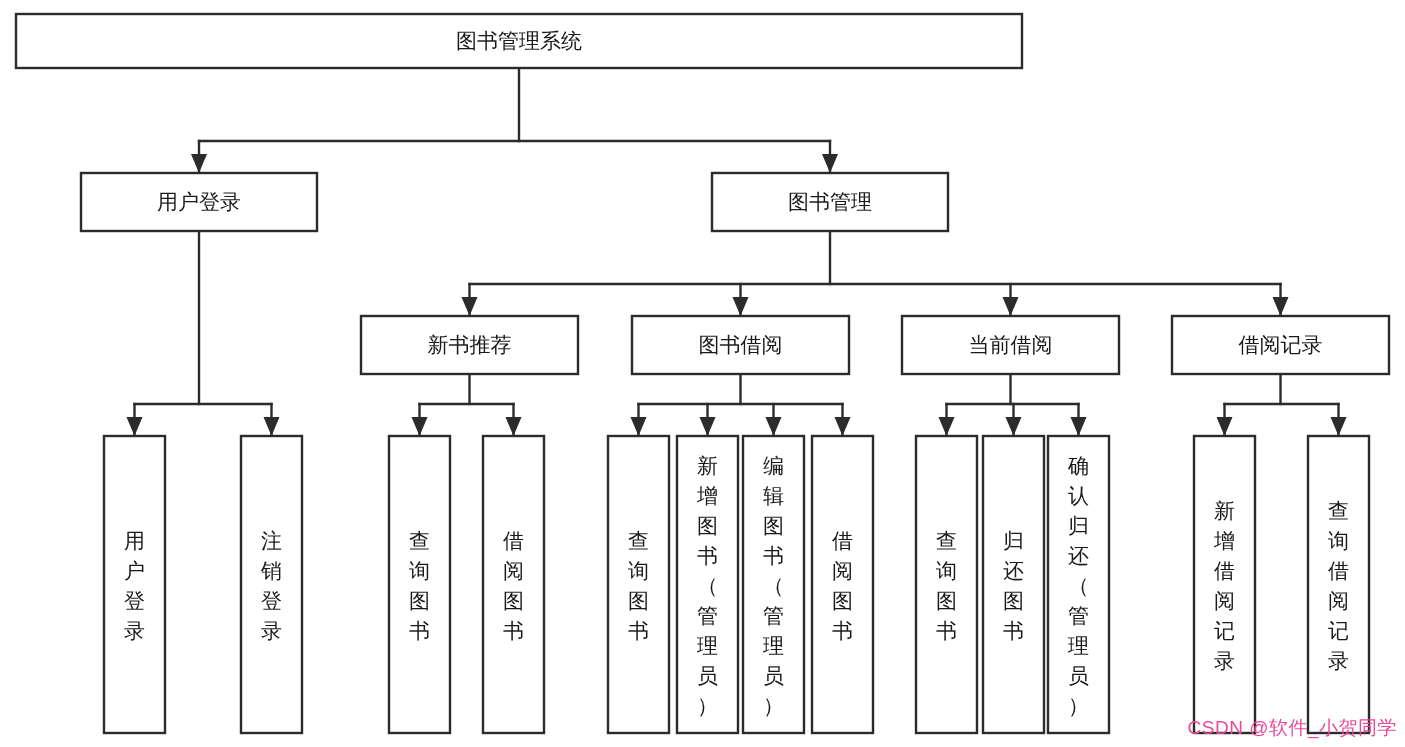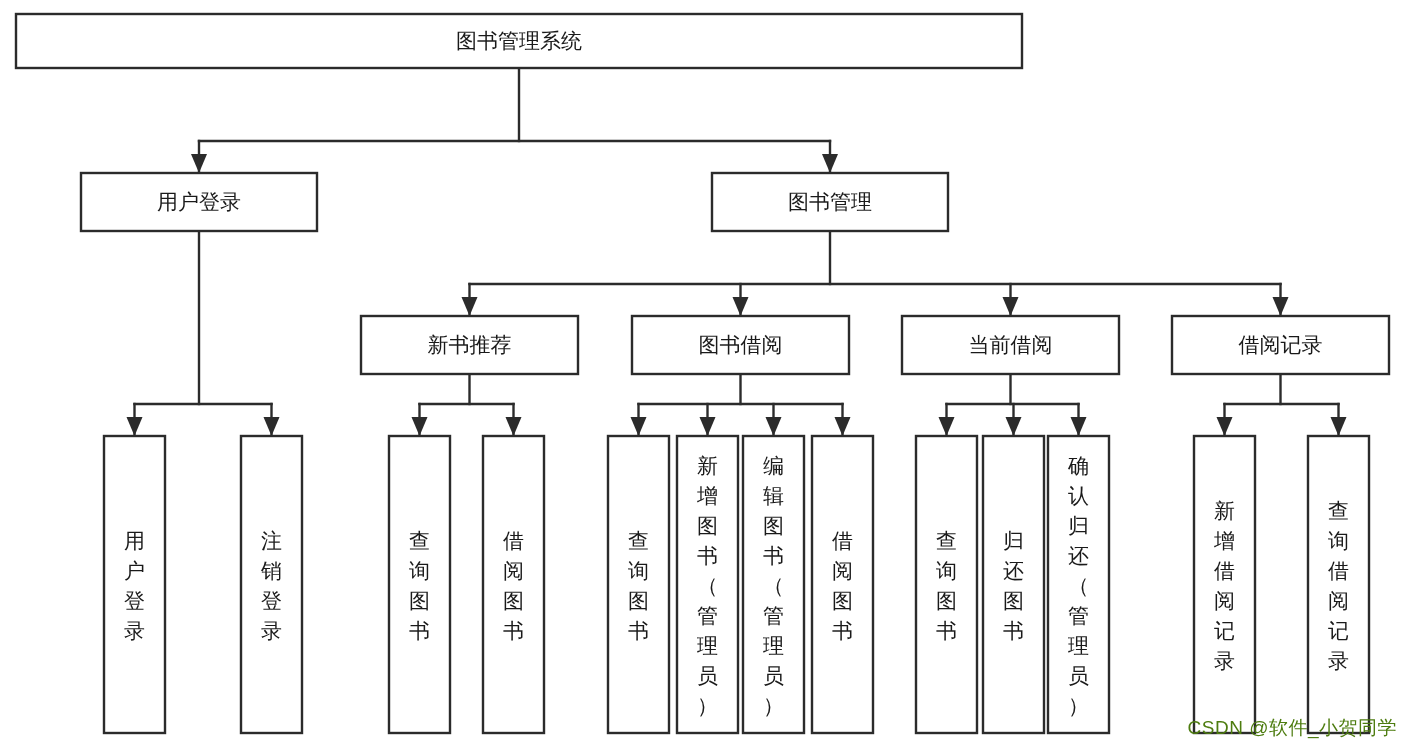--- a/index.html
+++ b/index.html
@@ -54,21 +54,21 @@
     font-size: 21px;
     fill: #1a1a1a;
     text-anchor: middle;
   }
   .watermark {
     position: absolute;
     right: 8px;
     bottom: 6px;
     font-family: "Liberation Sans", "DejaVu Sans", sans-serif;
     font-size: 19px;
-    color: #4d7c0f;
+    color: #ec4899;
     letter-spacing: 0.5px;
     white-space: nowrap;
     user-select: none;
   }
 </style>
 </head>
 <body>
 
 <div id="diagram-root">
   <svg class="diagram" id="diagram-svg" viewBox="0 0 1405 747" xmlns="http://www.w3.org/2000/svg">

